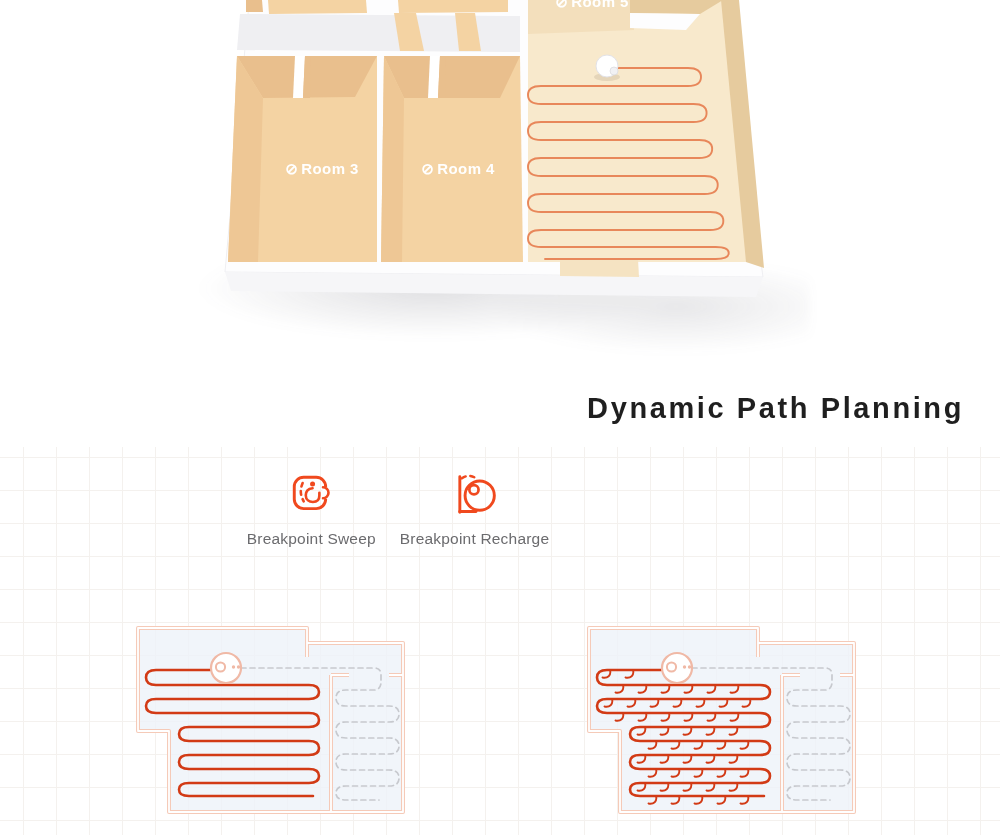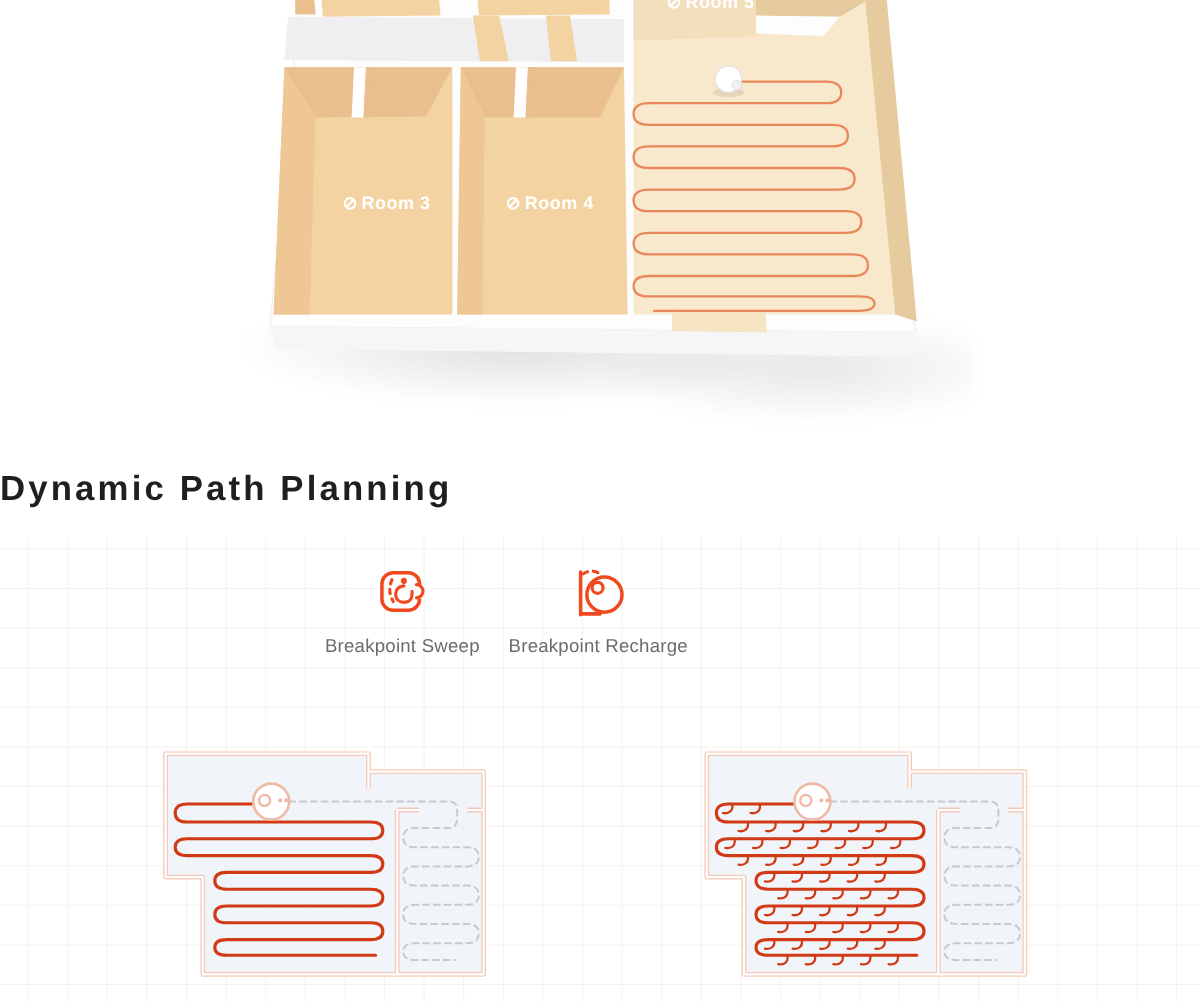--- a/index.html
+++ b/index.html
@@ -28,26 +28,26 @@
       radial-gradient(55% 55% at 38% 28%, rgba(70,70,85,0.17), rgba(70,70,85,0) 70%),
       radial-gradient(42% 50% at 78% 42%, rgba(70,70,85,0.13), rgba(70,70,85,0) 72%);
     filter:blur(5px);
   }
   .floorplan{position:absolute; left:0; top:0; z-index:2;}
   .room-label{font-family:"Liberation Sans",sans-serif; font-weight:bold; font-size:15px;
     fill:#ffffff; letter-spacing:0.4px;}
   h1.page-title{
     position:absolute; top:392px; left:0; width:996px; margin:0; z-index:3;
     box-sizing:border-box; padding-right:32px;
-    text-align:left; font-size:29px; font-weight:bold; letter-spacing:2.6px;
+    text-align:right; font-size:29px; font-weight:bold; letter-spacing:2.6px;
     color:var(--heading);
   }
   .features{
     position:absolute; top:471px; left:0; width:796px; z-index:3;
-    display:flex; justify-content:center; align-items:flex-end; gap:24px;margin-left:24px;
+    display:flex; justify-content:center; align-items:flex-end; gap:24px;
   }
   .feature{display:flex; flex-direction:column; align-items:center;}
   .feature-label{margin-top:13px; font-size:15.5px; color:var(--label-gray); letter-spacing:0.2px;}
   .diagram{position:absolute; z-index:2;}
   .diagram.left{left:133px; top:626px;}
   .diagram.right{left:584px; top:626px;}
 </style>
 </head>
 <body>
 

